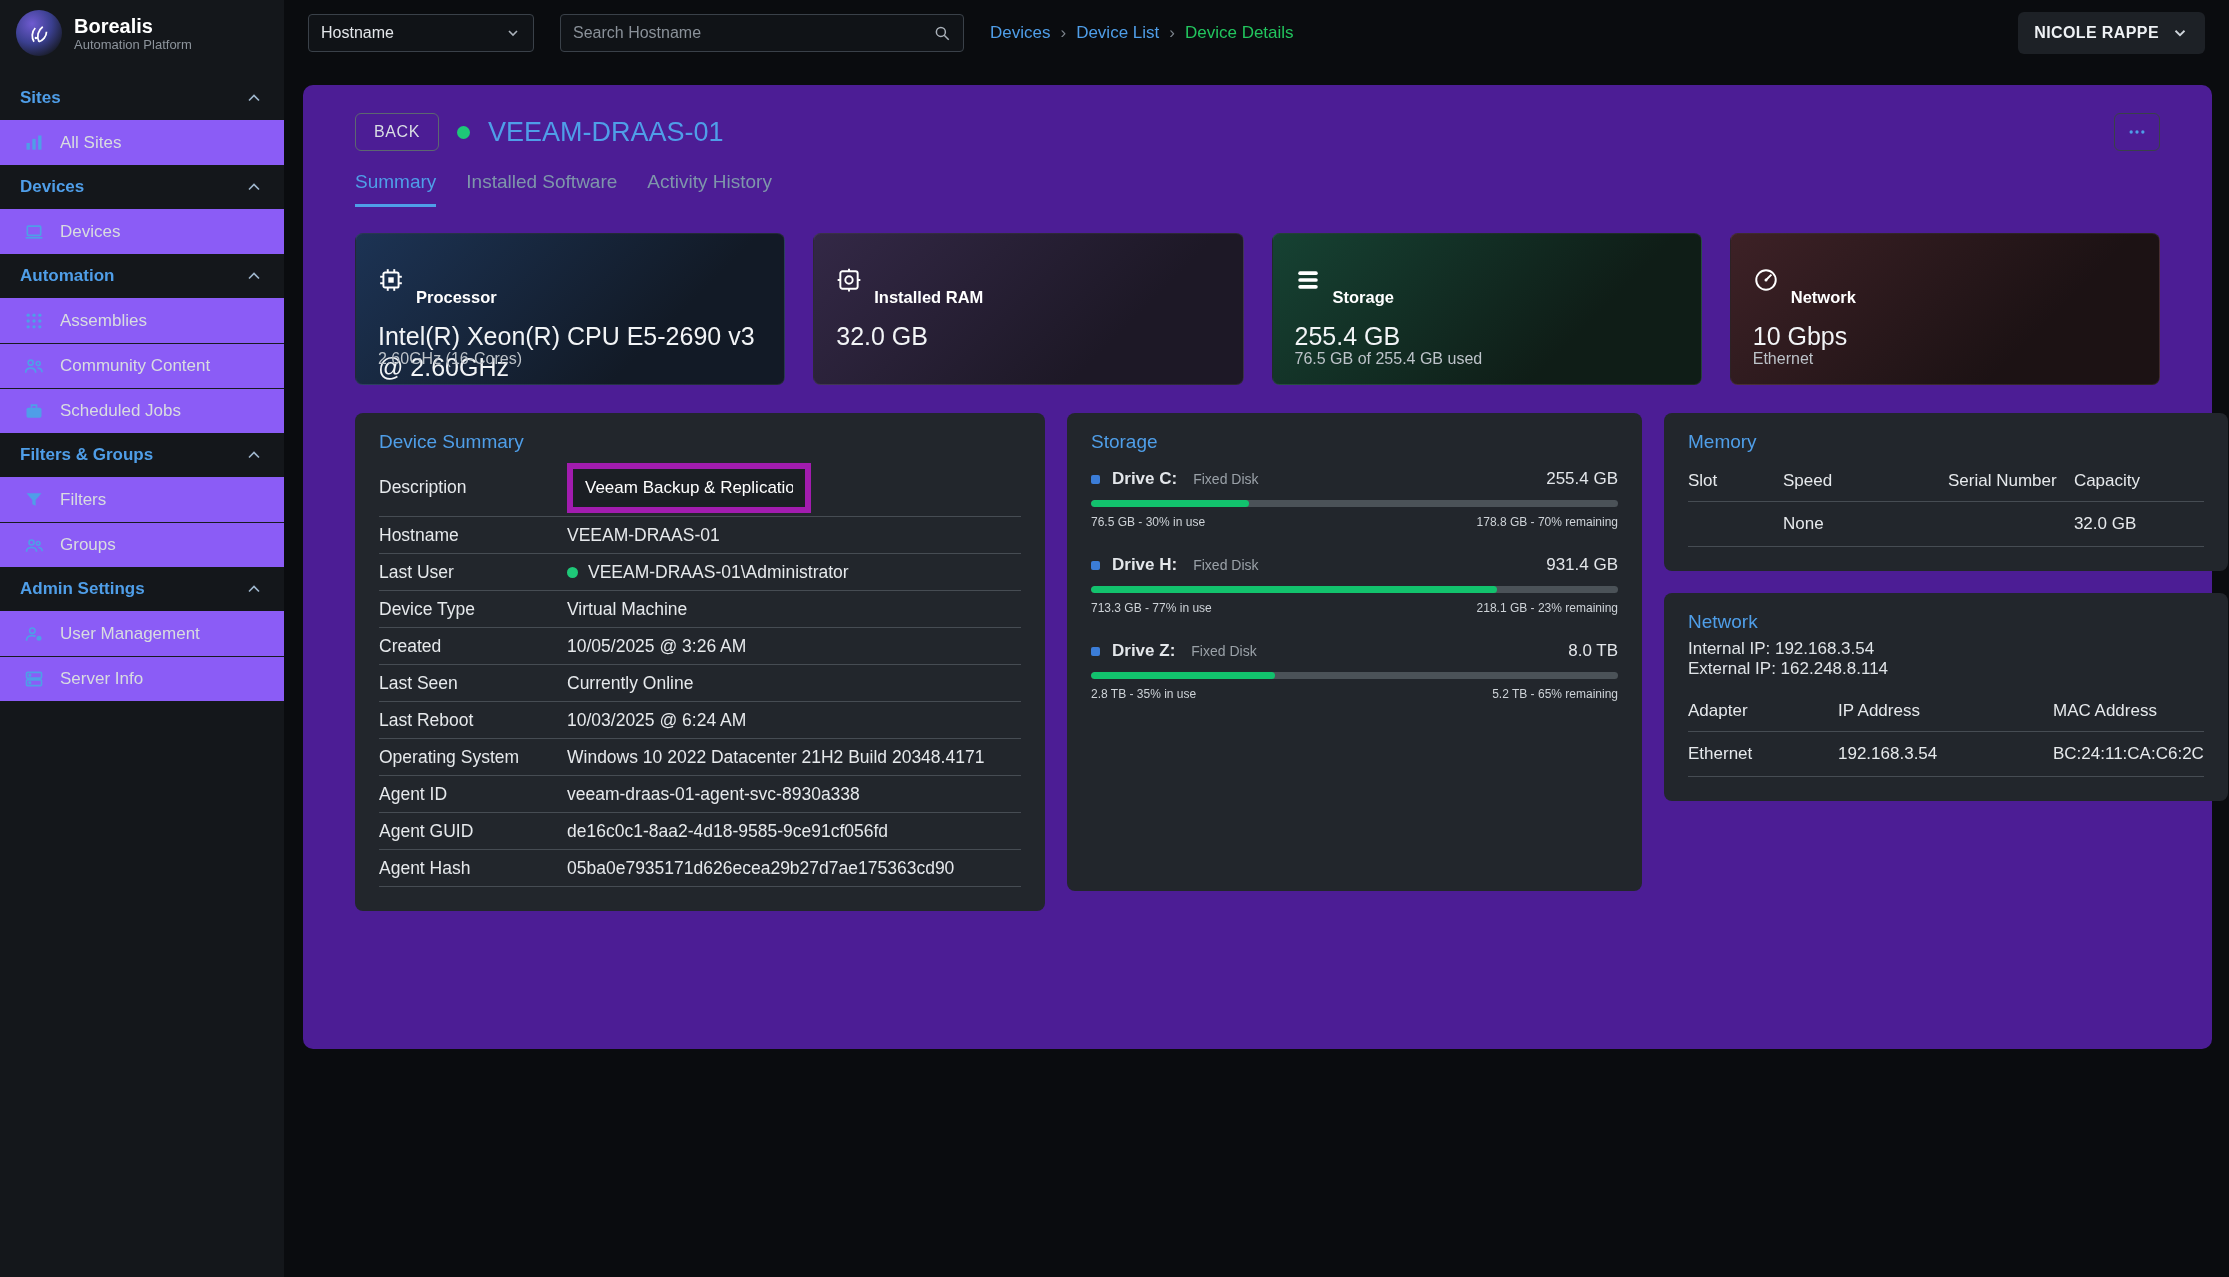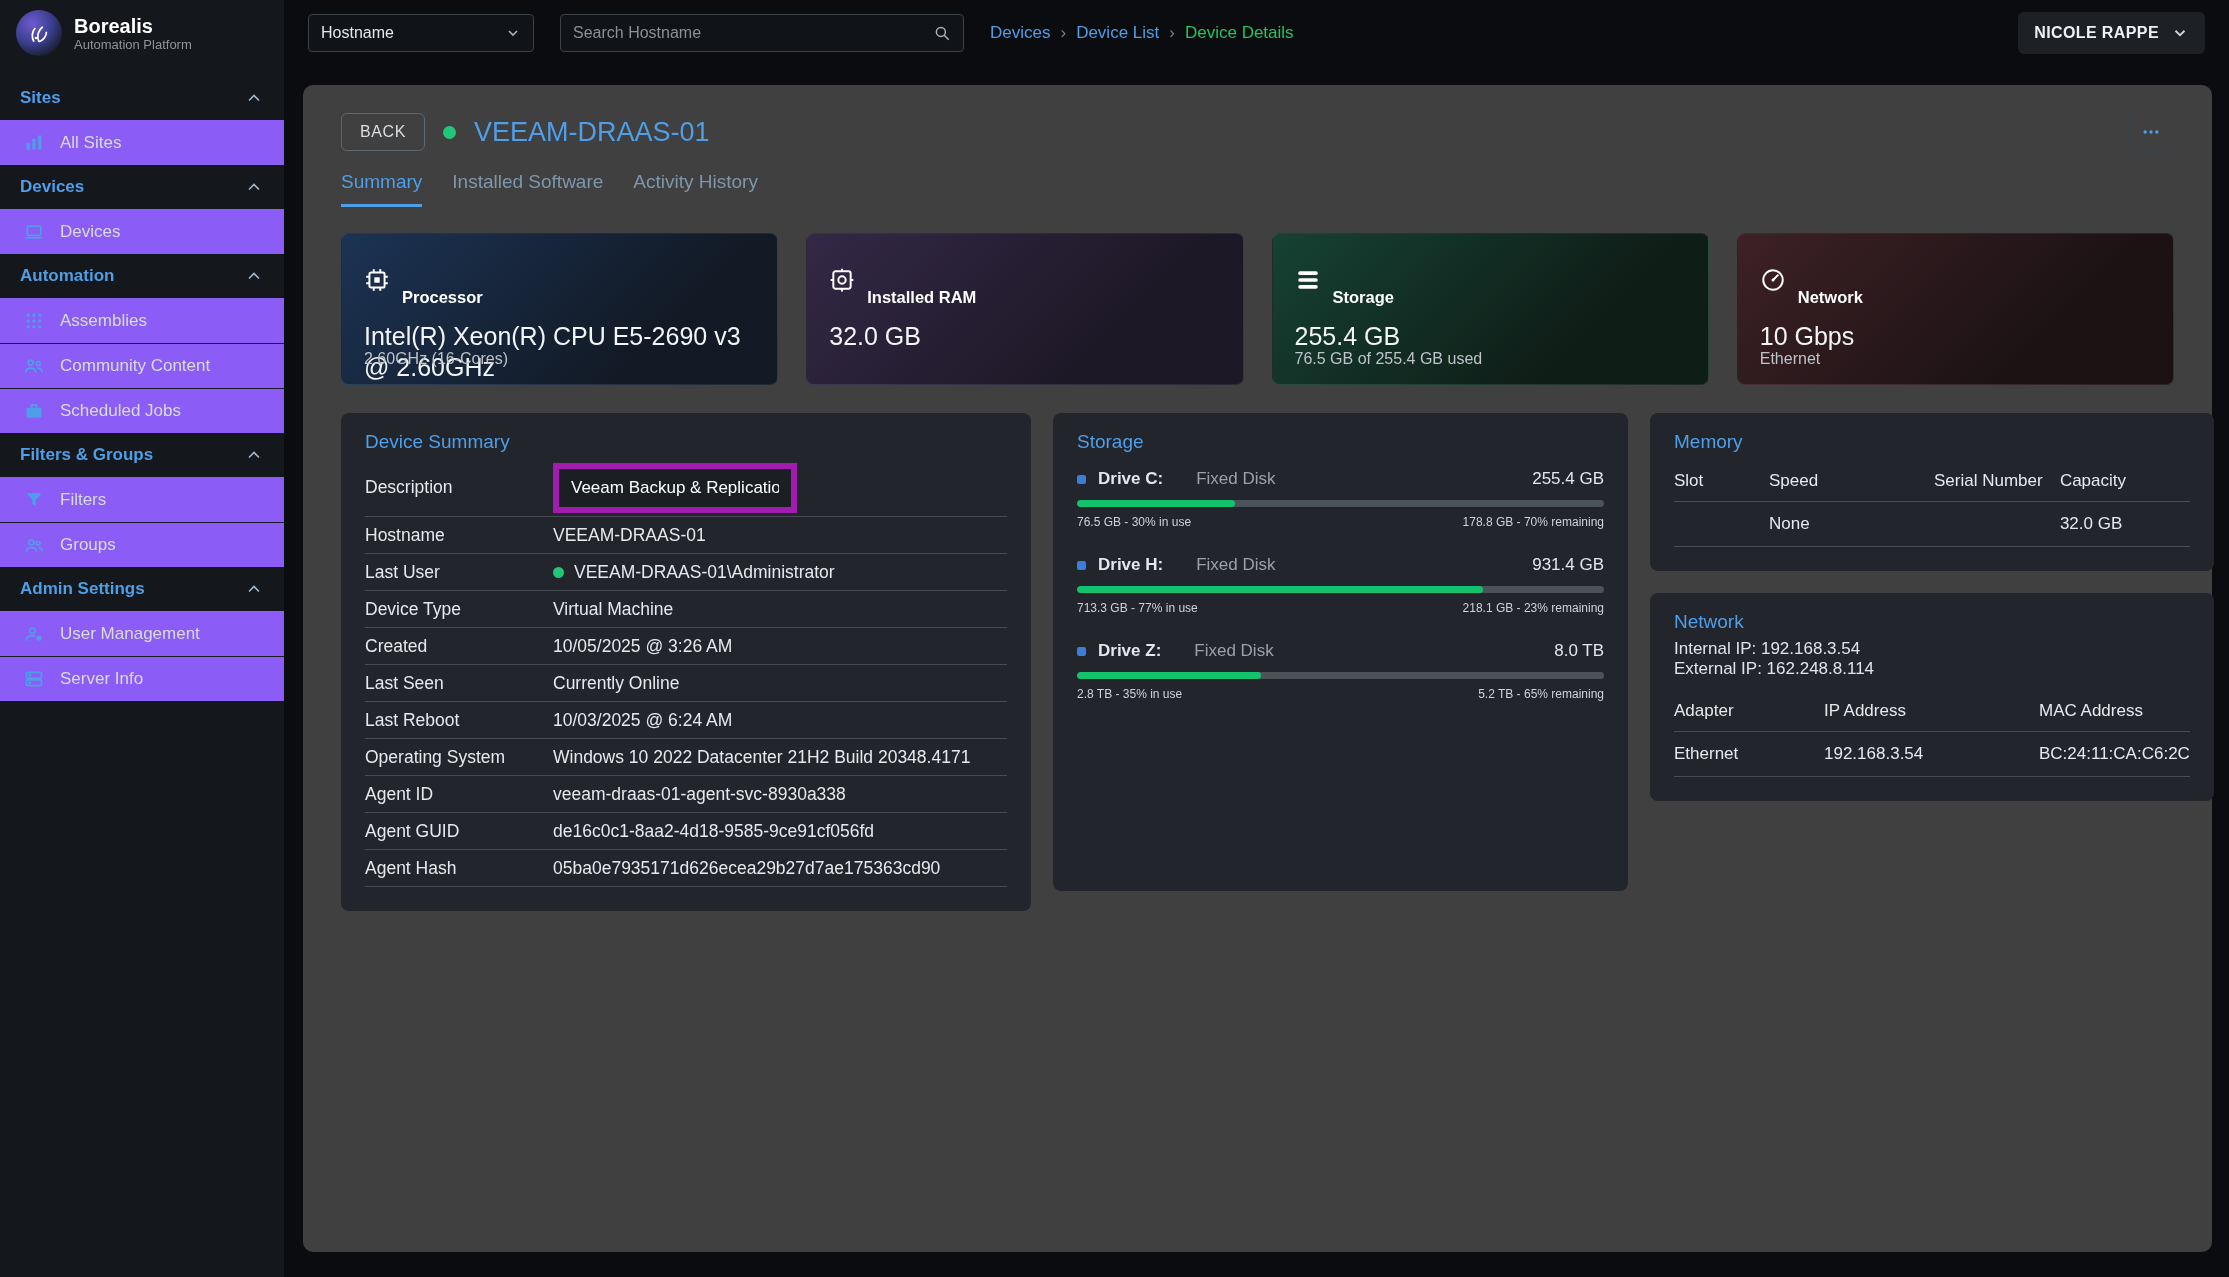--- a/index.html
+++ b/index.html
@@ -68,22 +68,22 @@
   .breadcrumb .crumb-current { color: #22c55e; }
   .breadcrumb .crumb-sep { color: #7c838b; }
   .user-menu {
     margin-left: auto; height: 42px; background: #1d2126; border-radius: 6px;
     display: flex; align-items: center; gap: 12px; padding: 0 16px;
     font-size: 16px; font-weight: bold; letter-spacing: 0.4px; color: #eef1f4; cursor: pointer;
   }
 
   
   .main-panel {
-    position: absolute; left: 303px; top: 85px; width: 1909px; height: 1167px;
-    background: #404040; border-radius: 10px; padding: 28px 38px;
+    position: absolute; left: 303px; top: 85px; width: 1909px; height: 964px;
+    background: #4c1d95; border-radius: 10px; padding: 28px 52px;
   }
   .page-header { display: flex; align-items: center; gap: 18px; }
   .back-button {
     background: transparent; border: 1px solid #5c6770; border-radius: 6px;
     color: #d9dee3; font-size: 16px; letter-spacing: 0.6px; padding: 9px 18px;
     font-family: "Liberation Sans", sans-serif; cursor: pointer;
   }
   .status-dot { width: 13px; height: 13px; border-radius: 50%; background: #1ec878; }
   .device-title { color: #4f9ee8; font-size: 27px; font-weight: 500; }
   .more-button {
@@ -132,21 +132,21 @@
     padding: 9px 12px; color: #ffffff; font-size: 17px;
     font-family: "Liberation Sans", sans-serif; outline: none;
   }
   .online-dot { width: 11px; height: 11px; border-radius: 50%; background: #1ec878; flex: 0 0 auto; }
 
   
   .drive { margin-top: 16px; margin-bottom: 26px; }
   .drive-head { display: flex; align-items: baseline; gap: 12px; }
   .drive-bullet { width: 9px; height: 9px; border-radius: 2px; background: #3b7dd8; align-self: center; flex: 0 0 auto; }
   .drive-name { font-size: 17px; font-weight: bold; }
-  .drive-type { font-size: 17px; color: #9aa1a8; margin-left: 21px; }
+  .drive-type { font-size: 14px; color: #9aa1a8; margin-left: 4px; }
   .drive-size { margin-left: auto; font-size: 17px; }
   .drive-bar { margin-top: 11px; height: 7px; background: #4b5258; border-radius: 4px; overflow: hidden; }
   .drive-bar-fill { height: 100%; background: #12c26d; border-radius: 4px; }
   .drive-foot { display: flex; justify-content: space-between; margin-top: 8px; font-size: 12px; color: #ced3d8; }
 
   
   .right-col { display: flex; flex-direction: column; gap: 22px; }
   .mini-table-head, .mini-table-row { display: grid; align-items: center; font-size: 17px; }
   .mem-cols { grid-template-columns: 95px 165px 1fr 130px; }
   .net-cols { grid-template-columns: 150px 215px 1fr; }

